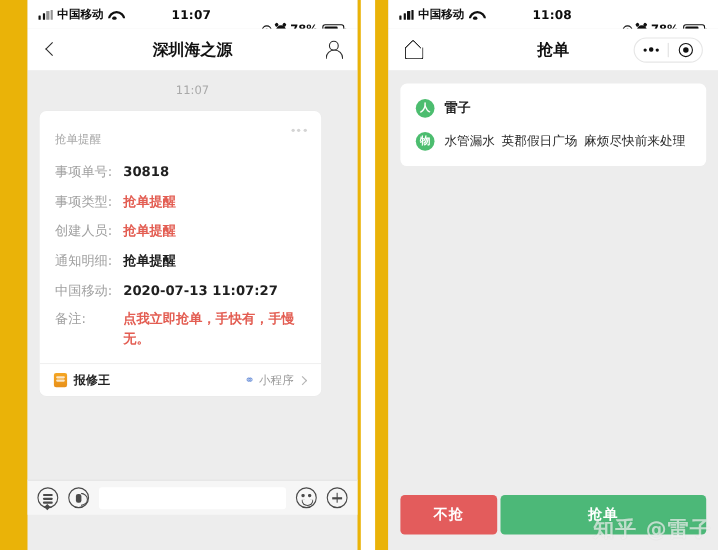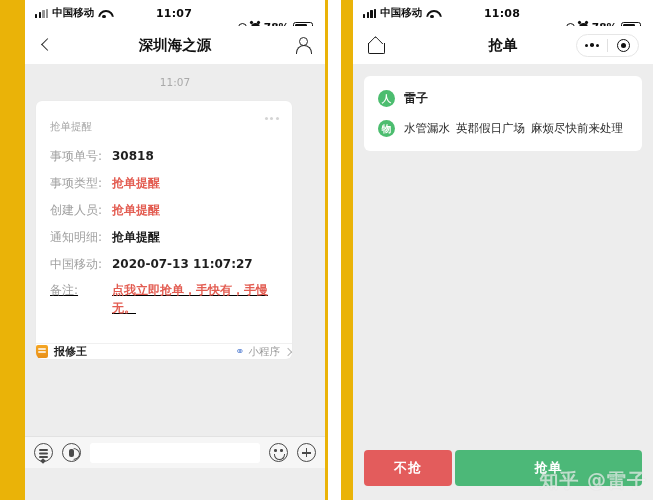--- a/index.html
+++ b/index.html
@@ -110,29 +110,29 @@
     overflow:hidden; box-shadow: 0 0 0 0.5px rgba(0,0,0,0.02);
   }
   .card-head { padding: 13px 14px 0 14px; position:relative; }
   .card-title { font-size:13.5px; font-weight:700; color:#1a1a1a; letter-spacing:.3px; }
   .card-sub { font-size:10.5px; color:#a8a8a8; margin-top:6px; }
   .card-dots { position:absolute; right:13px; top:16px; display:flex; gap:2.6px; }
   .card-dots i { width:3px;height:3px;border-radius:50%;background:#d4d4d4; }
 
   .rows { padding: 14px 14px 10px 14px; }
   .row { display:flex; margin-bottom:9.5px; line-height:1.45; }
-  .row:last-child{ margin-bottom:16px;text-decoration:underline; }
+  .row:last-child{ margin-bottom:3px; }
   .row-label { width:62px; flex:0 0 62px; font-size:12px; color:#a0a0a0; }
   .row-val { font-size:12px; color:#1f1f1f; font-weight:700; }
   .row-val.red { color:#e35d52; }
   .row-val.plain { font-weight:700; color:#1f1f1f; }
 
   .card-foot {
-    border-top:1px solid #f0f0f0; height:16px; display:flex; align-items:center;
-    justify-content:space-between; padding: 0 0;
+    border-top:1px solid #f0f0f0; height:30px; display:flex; align-items:center;
+    justify-content:space-between; padding: 0 13px;
   }
   .foot-left { display:flex; align-items:center; gap:6px; }
   .mp-logo { width:12px;height:13px; background:linear-gradient(#f5a623,#e8901a); border-radius:2px; position:relative; }
   .mp-logo::after{ content:""; position:absolute; left:2px; top:3px; width:8px;height:2px; background:rgba(255,255,255,.75); border-radius:1px;
      box-shadow: 0 3px 0 rgba(255,255,255,.75); }
   .foot-name { font-size:11px; color:#1f1f1f; font-weight:700; }
   .foot-right { display:flex; align-items:center; gap:4px; }
   .mp-mark { color:#6a8fd8; font-size:11px; font-weight:700; }
   .foot-tag { font-size:10.5px; color:#9a9a9a; }
   .chev-r { width:8px;height:8px; position:relative; }

